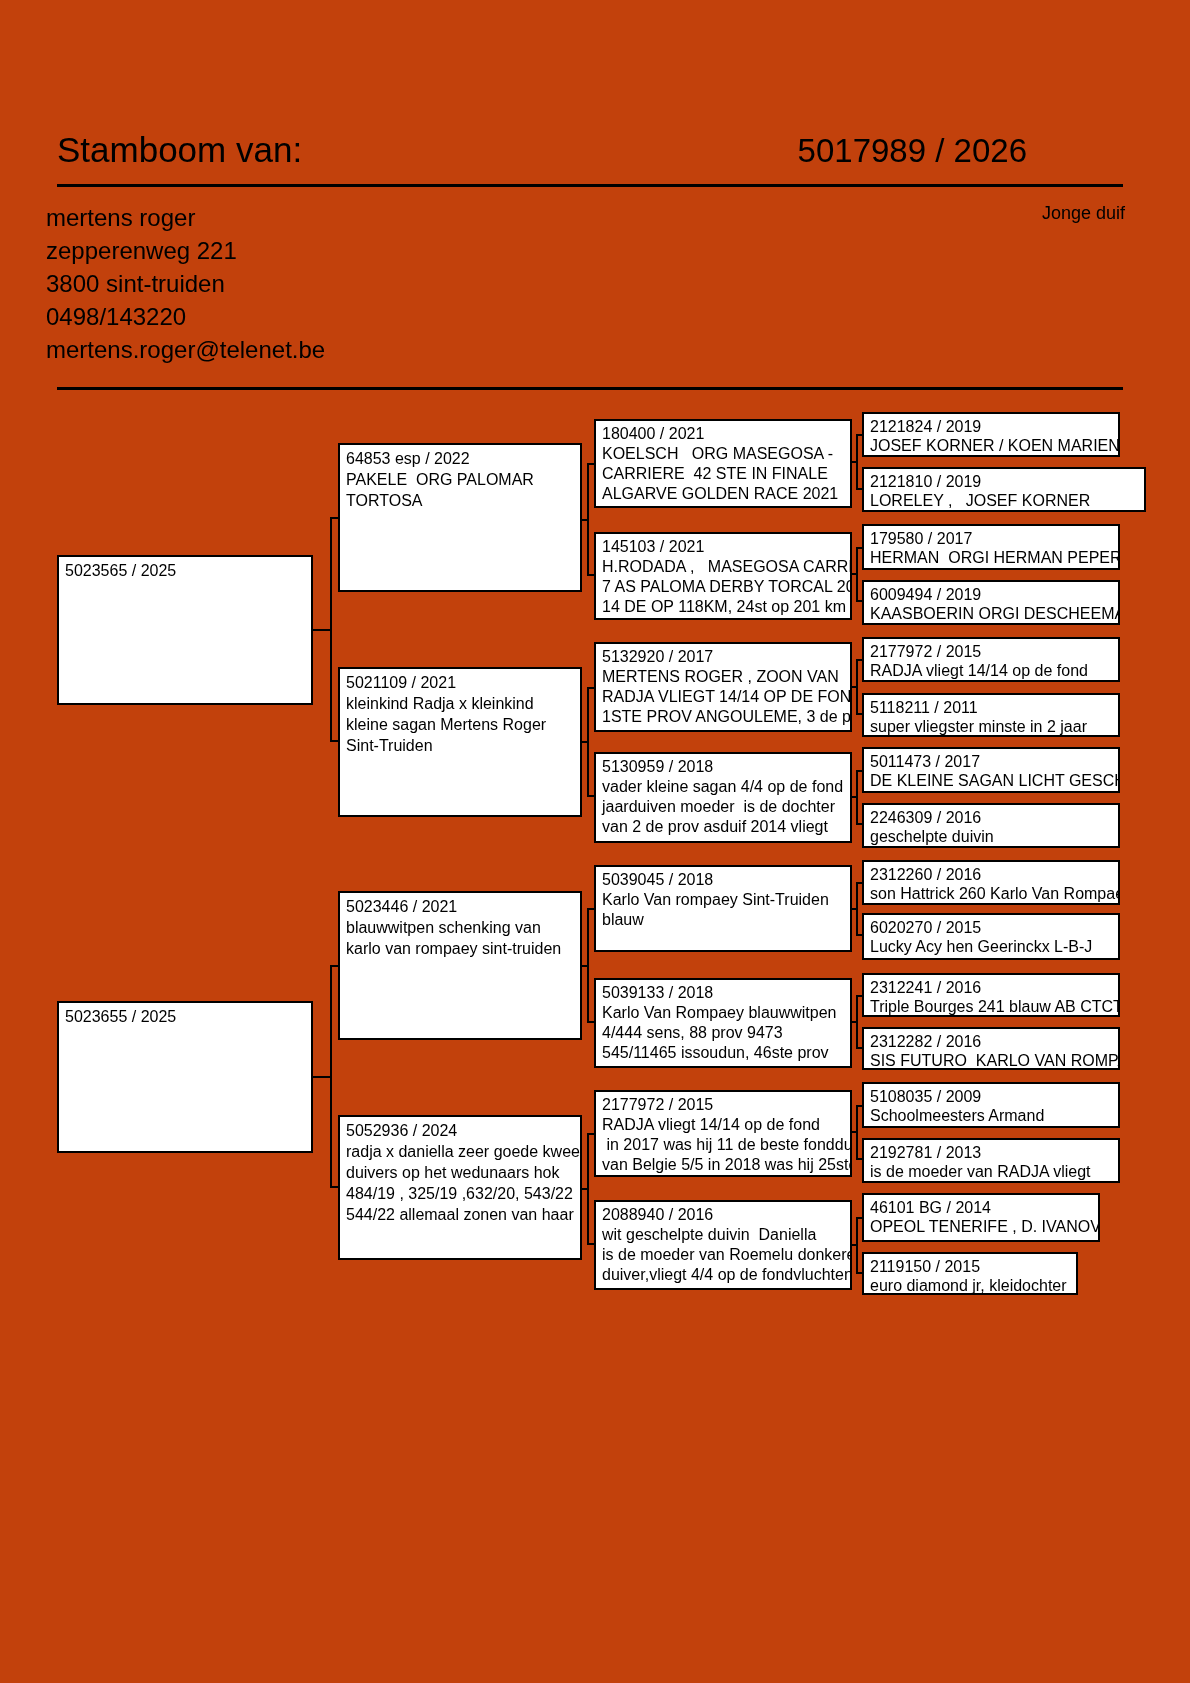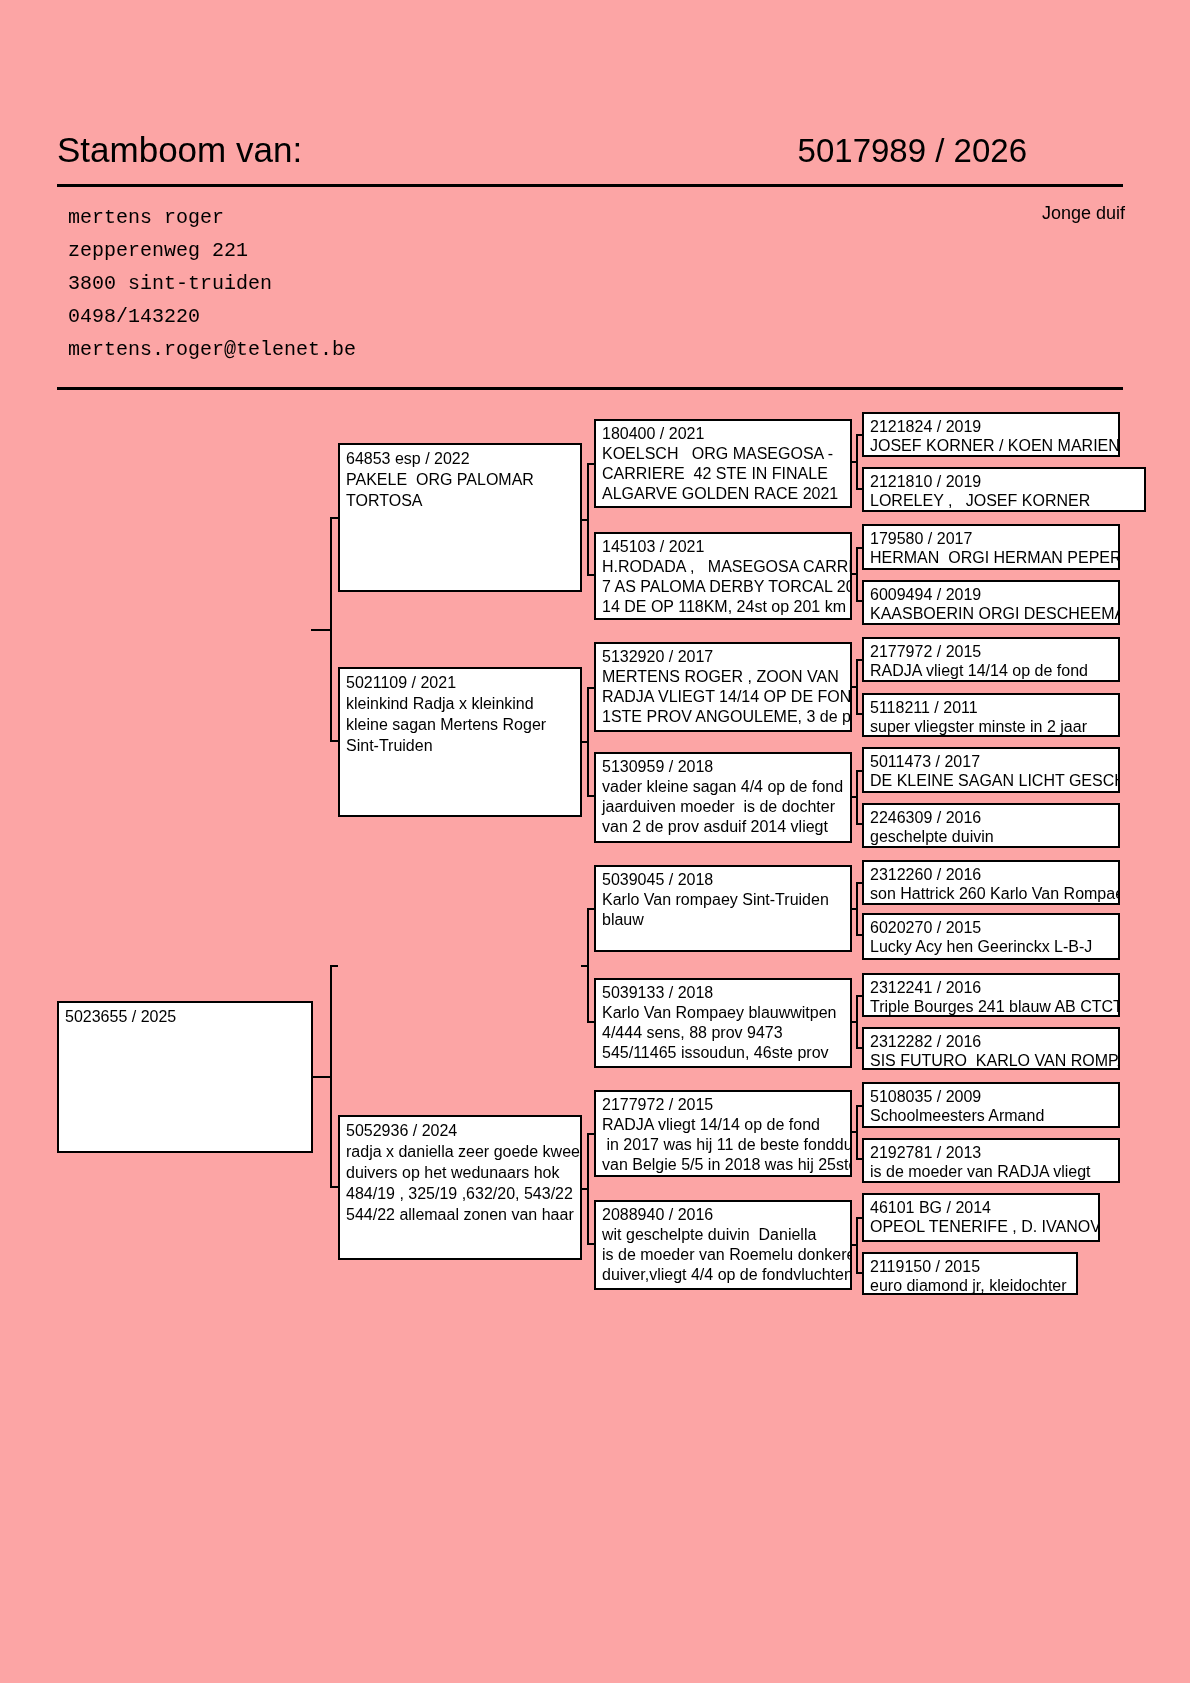--- a/index.html
+++ b/index.html
@@ -1,27 +1,27 @@
 <!DOCTYPE html>
 <html><head>
 <meta charset="utf-8">
 <style>
   html,body { margin:0; padding:0; background:#e8e8e8; }
   .page {
     position:relative; width:1190px; height:1683px; margin:0 auto;
-    background:#fca5a5; color:#000;
+    background:#c2410c; color:#000;
     font-family:"Liberation Sans", sans-serif;
     overflow:hidden;
   }
   .hdr-title { position:absolute; left:57px; top:130px; font-size:35px; letter-spacing:0; }
   .hdr-ring  { position:absolute; right:163px; top:132px; font-size:33px; }
   .rule { position:absolute; left:57px; width:1066px; height:3px; background:#000; }
   .rule-1 { top:184px; }
   .rule-2 { top:387px; }
-  .owner { position:absolute; left:68px; top:201px; font-size:20px; line-height:33px;font-family:Liberation Mono, monospace; }
+  .owner { position:absolute; left:46px; top:201px; font-size:24px; line-height:33px; }
   .bird-type { position:absolute; right:65px; top:203px; font-size:18px; }
 
   .box {
     position:absolute; box-sizing:border-box; background:#fff;
     border:2px solid #000; padding:3px 6px; overflow:hidden;
   }
   .ring, .details { font-size:16px; line-height:20px; white-space:pre; }
   .g1 .ring, .g2 .ring, .g2 .details { line-height:21px; }
   .g4 .ring, .g4 .details { line-height:19px; }
 
@@ -42,34 +42,42 @@
   <div class="owner">
     <div>mertens roger</div>
     <div>zepperenweg  221</div>
     <div>3800  sint-truiden</div>
     <div>0498/143220</div>
     <div>mertens.roger@telenet.be</div>
   </div>
   <div class="bird-type">Jonge duif</div>
   <div class="rule rule-2"></div>
 
+  <div class="box g1" style="left:57px;top:555px;width:256px;height:150px">
+    <div class="ring">5023565 / 2025</div>
+  </div>
   <div class="box g1" style="left:57px;top:1001px;width:256px;height:152px">
     <div class="ring">5023655 / 2025</div>
   </div>
 
   <div class="box g2" style="left:338px;top:443px;width:244px;height:149px">
     <div class="ring">64853 esp / 2022</div>
     <div class="details">PAKELE  ORG PALOMAR
 TORTOSA</div>
   </div>
   <div class="box g2" style="left:338px;top:667px;width:244px;height:150px">
     <div class="ring">5021109 / 2021</div>
     <div class="details">kleinkind Radja x kleinkind
 kleine sagan Mertens Roger
 Sint-Truiden</div>
+  </div>
+  <div class="box g2" style="left:338px;top:891px;width:244px;height:149px">
+    <div class="ring">5023446 / 2021</div>
+    <div class="details">blauwwitpen schenking van
+karlo van rompaey sint-truiden</div>
   </div>
   <div class="box g2" style="left:338px;top:1115px;width:244px;height:145px">
     <div class="ring">5052936 / 2024</div>
     <div class="details">radja x daniella zeer goede kweek duiv
 duivers op het wedunaars hok
 484/19 , 325/19 ,632/20, 543/22
 544/22 allemaal zonen van haar</div>
   </div>
 
   <div class="box g3" style="left:594px;top:419px;width:258px;height:89px">

